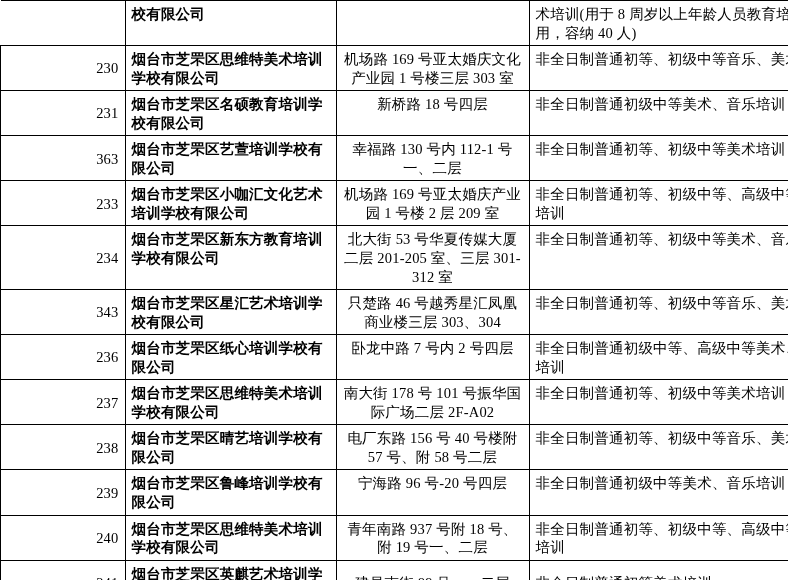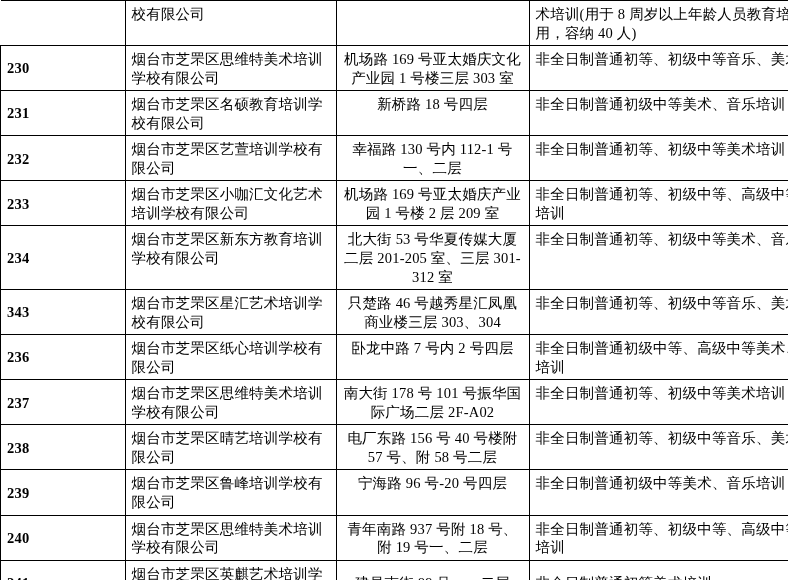--- a/index.html
+++ b/index.html
@@ -29,26 +29,26 @@
     border: 1px solid #000000;
     vertical-align: top;
     padding: 4px 6px 3px 6px;
     font-size: 14.5px;
     line-height: 1.28;
     letter-spacing: 0.2px;
     word-break: break-all;
   }
   .col-no {
     width: 112px;
-    text-align: left;
+    text-align: right;
     vertical-align: middle !important;
-    font-weight: bold;
   }
   .col-name {
     width: 198px;
+    font-weight: bold;
   }
   .col-addr {
     width: 180px;
     text-align: center;
   }
   .col-scope {
     width: 296px;
   }
   .cell-mid {
     vertical-align: middle !important;
@@ -96,21 +96,21 @@
         <td class="col-no">
             <span>231</span>
           </td>
         <td class="col-name">烟台市芝罘区名硕教育培训学校有限公司</td>
         <td class="col-addr">新桥路 18 号四层</td>
         <td class="col-scope">非全日制普通初级中等美术、音乐培训</td>
       </tr>
 
       <tr>
         <td class="col-no">
-            <span>232</span>
+            <span>363</span>
           </td>
         <td class="col-name">烟台市芝罘区艺萱培训学校有限公司</td>
         <td class="col-addr">幸福路 130 号内 112-1 号一、二层</td>
         <td class="col-scope">非全日制普通初等、初级中等美术培训</td>
       </tr>
 
       <tr>
         <td class="col-no">
             <span>233</span>
           </td>

